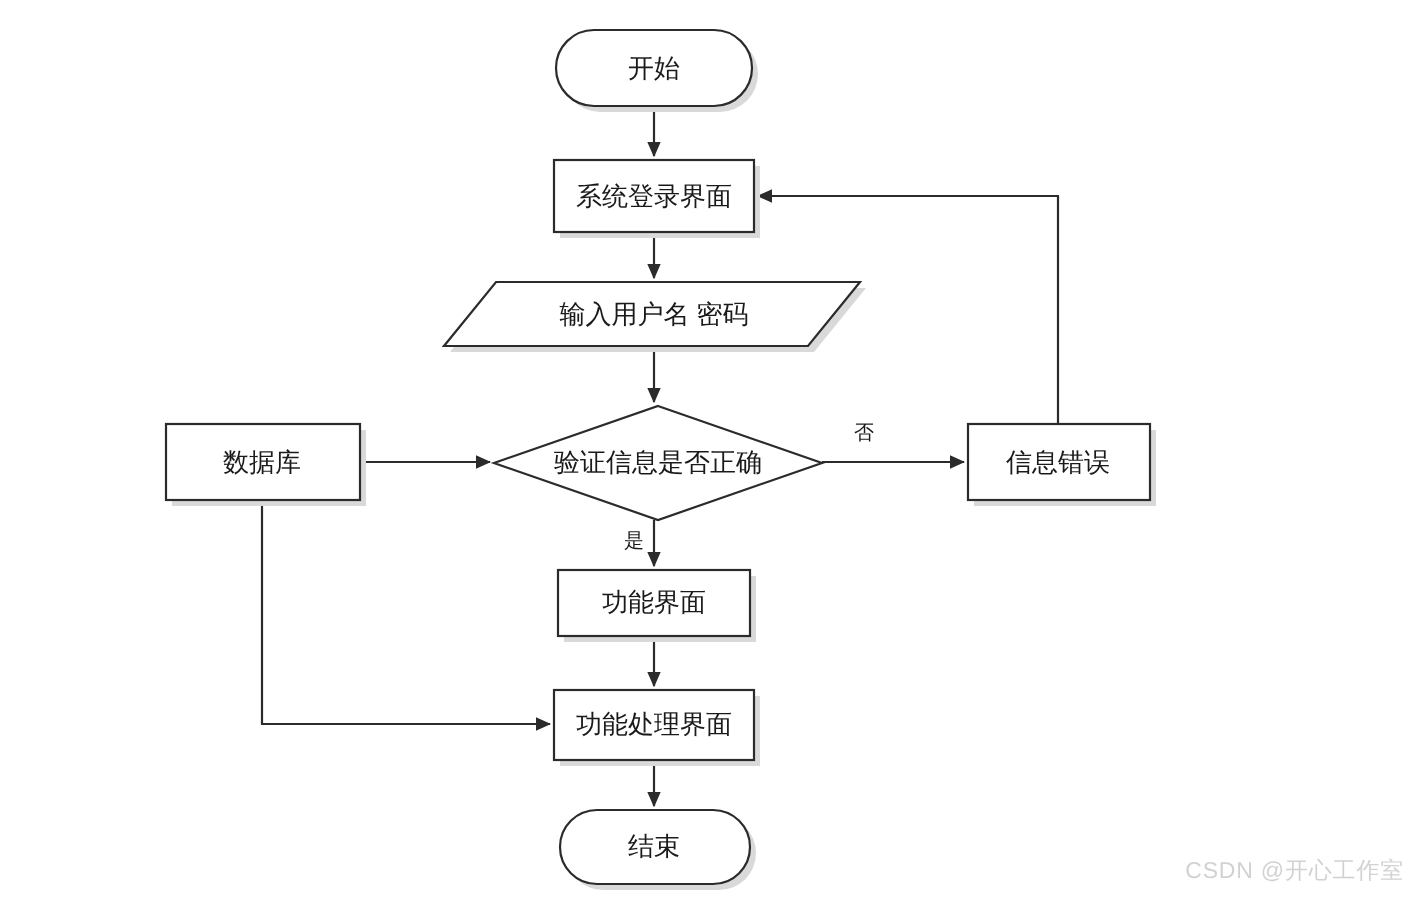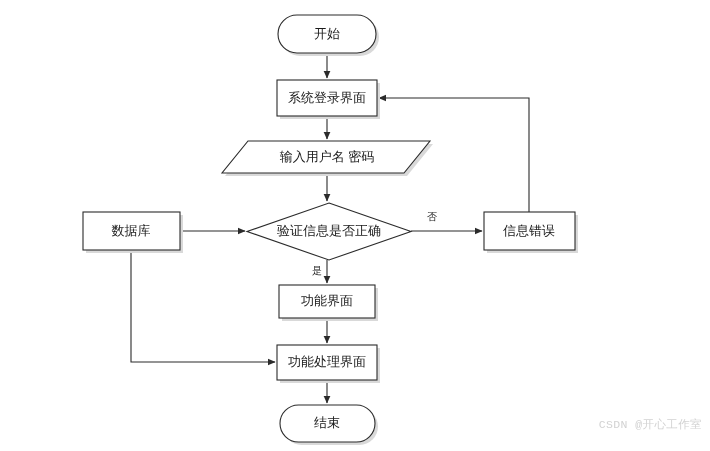--- a/index.html
+++ b/index.html
@@ -46,22 +46,22 @@
   .edge-label {
     font-family: "Liberation Sans", "DejaVu Sans", sans-serif;
     font-size: 10px;
     fill: #1a1a1a;
     text-anchor: middle;
     dominant-baseline: middle;
   }
   .watermark {
     position: absolute;
     right: 8px;
-    bottom: 19px;
-    font-family: Liberation Mono, monospace;
+    bottom: 8px;
+    font-family: Liberation Sans, sans-serif;
     font-size: 11.5px;
     color: #d2d2d2;
     letter-spacing: 0.4px;
     user-select: none;
     white-space: nowrap;
   }
 </style>
 </head>
 <body>
 

